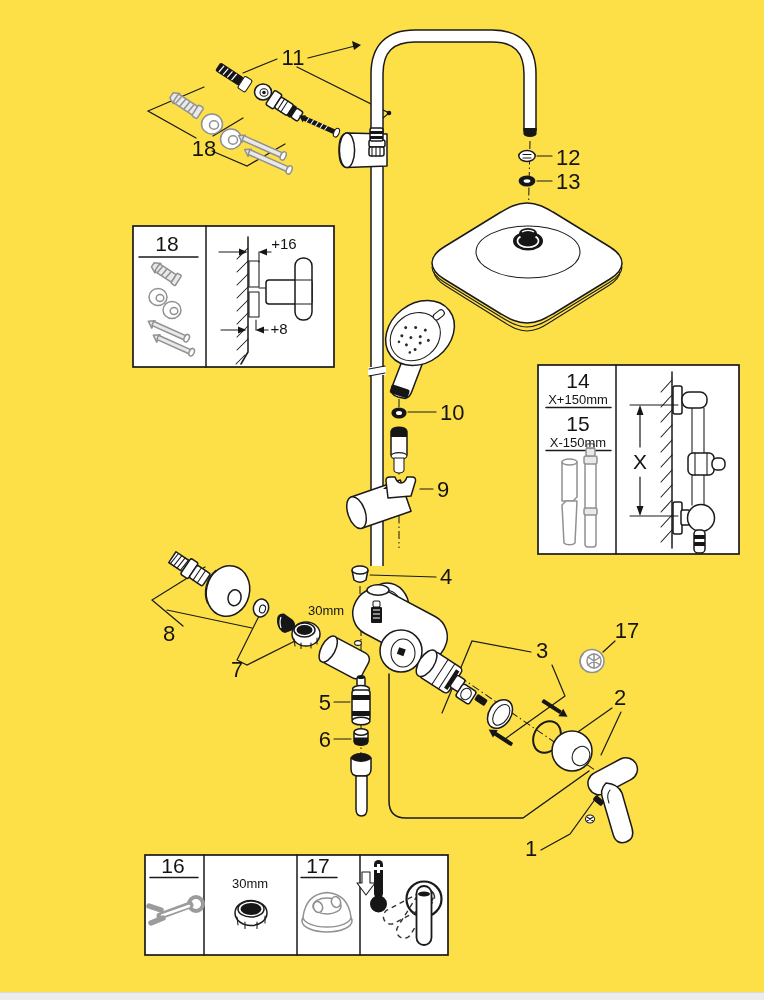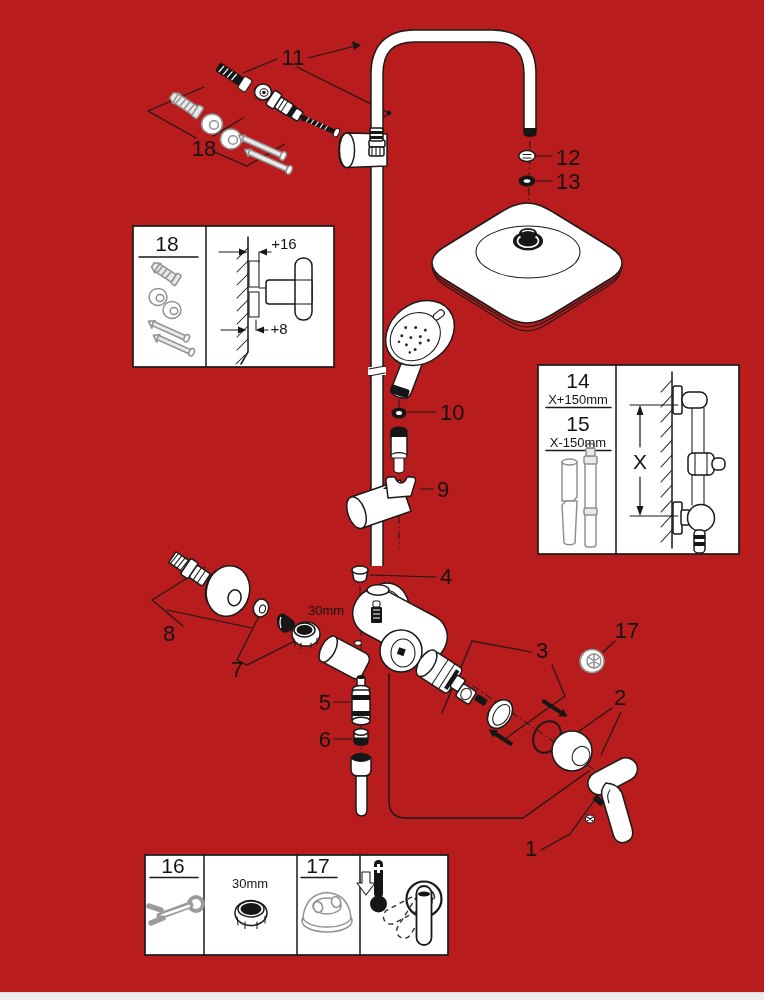--- a/index.html
+++ b/index.html
@@ -1,16 +1,16 @@
 <!DOCTYPE html>
 <html><head>
 <meta charset="utf-8">
 <style>
   html,body{margin:0;padding:0;background:#fff;}
-  .page{position:relative;width:764px;height:1000px;background:#b91c1c;overflow:hidden;}
+  .page{position:relative;width:764px;height:1000px;background:#fde047;overflow:hidden;}
   svg text{font-family:"Liberation Sans","DejaVu Sans",sans-serif;fill:#141414;}
   .n  {font-size:22px;}
   .nm {font-size:21px;}
   .sm {font-size:13px;}
   .dim{font-size:15px;}
   .xl {font-size:21px;}
   .ln {fill:none;stroke:#1a1a1a;stroke-width:1.5;stroke-linecap:round;stroke-linejoin:round;}
   .lt {fill:none;stroke:#1a1a1a;stroke-width:1.05;stroke-linecap:round;}
   .ld {fill:none;stroke:#1a1a1a;stroke-width:1.2;stroke-linecap:round;}
   .wf {fill:#ffffff;stroke:#1a1a1a;stroke-width:1.5;stroke-linejoin:round;}

